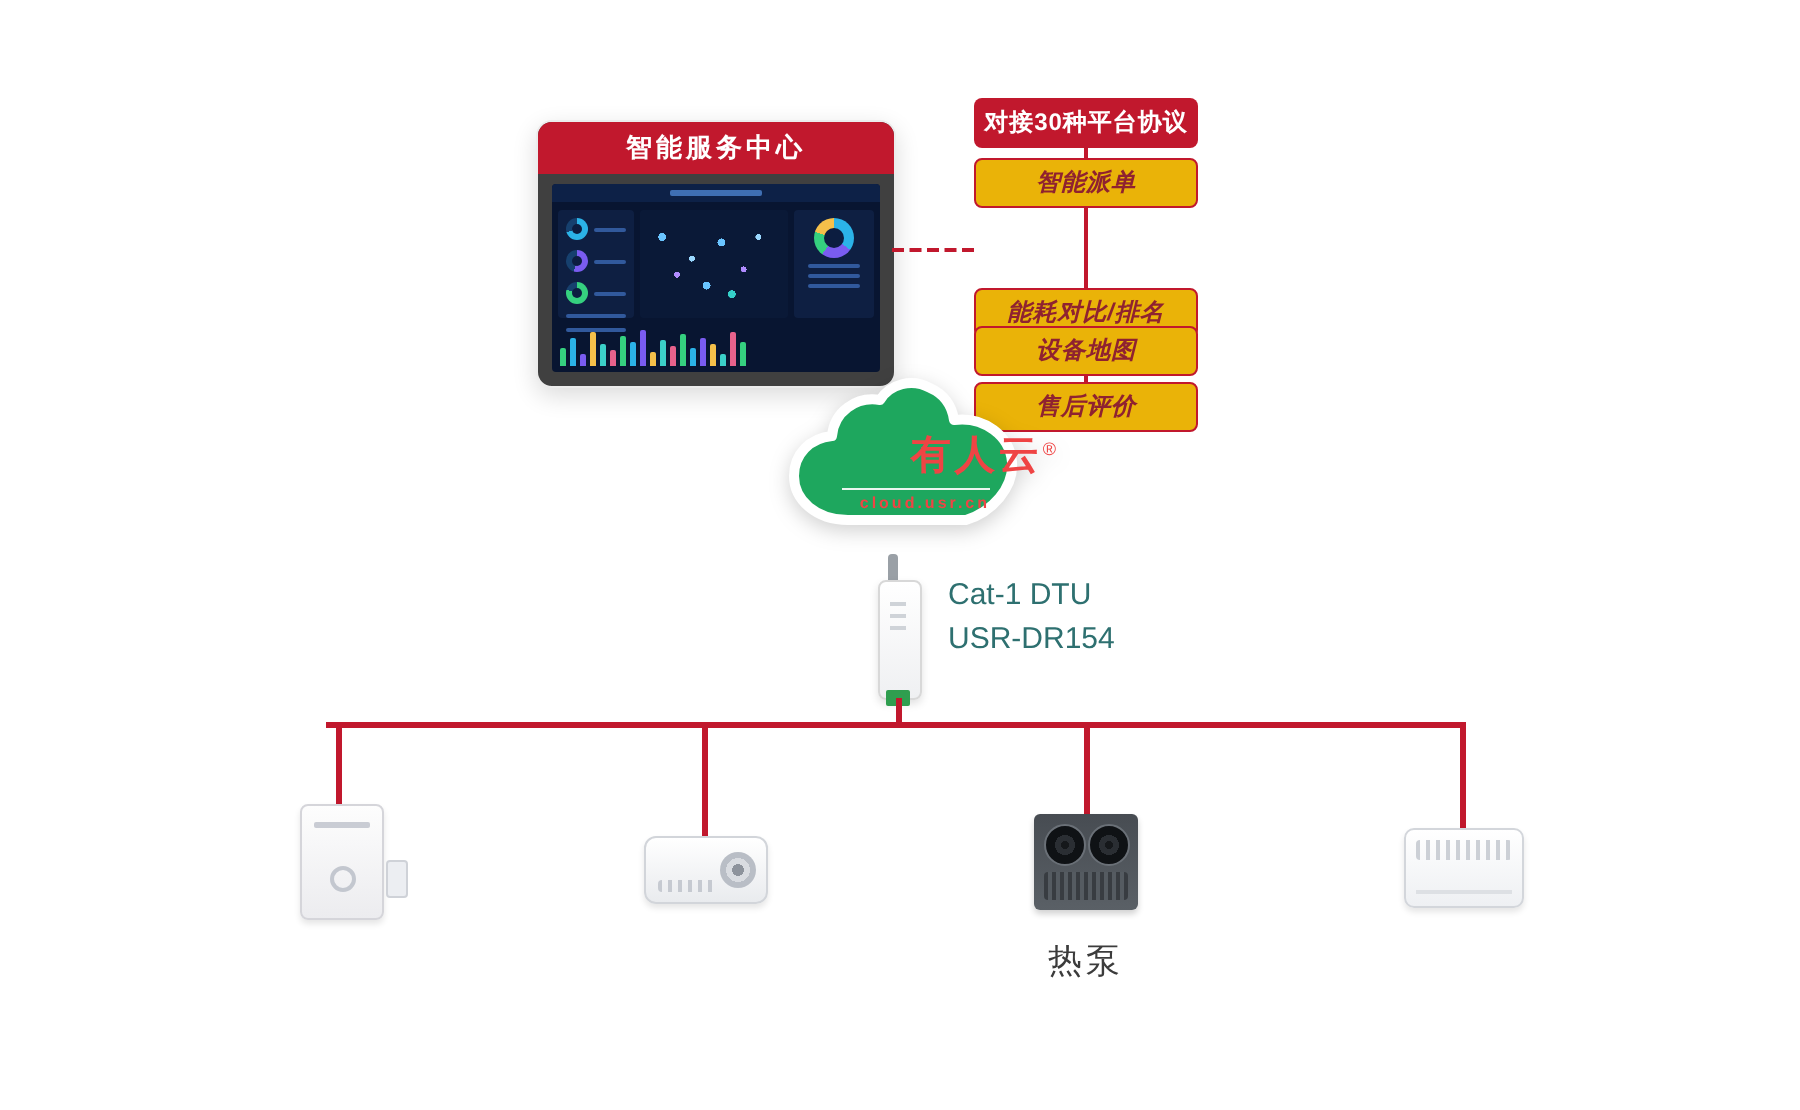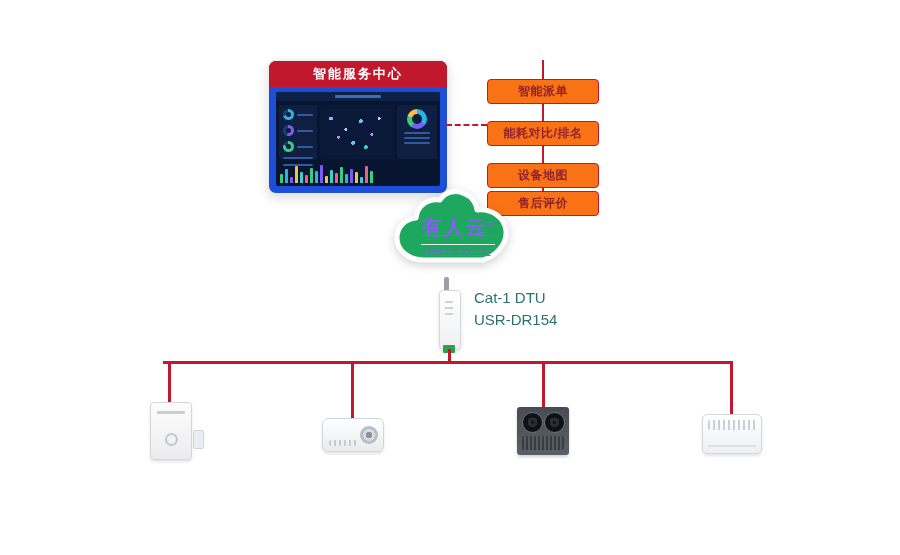--- a/index.html
+++ b/index.html
@@ -1,20 +1,20 @@
 <!DOCTYPE html>
 <html><head>
 <meta charset="utf-8">
 <style>
   html,body{margin:0;padding:0;background:#fff;}
   .stage{position:relative;width:900px;height:555px;background:#ffffff;overflow:hidden;
          font-family:"Liberation Sans", sans-serif;}
 
   
-  .monitor{position:absolute;left:268px;top:60px;width:178px;height:132px;background:#1d4ed8;
+  .monitor{position:absolute;left:268px;top:60px;width:178px;height:132px;background:#404040;
            border:1px solid #ececec;border-radius:8px;box-shadow:0 4px 12px rgba(0,0,0,.14);}
   .monitor-header{height:26px;background:#c1182d;border-radius:7px 7px 0 0;color:#fff;
                   font-size:13px;font-weight:700;display:flex;align-items:center;justify-content:center;
                   letter-spacing:2px;}
   .screen{position:absolute;left:7px;top:31px;right:7px;bottom:7px;background:#081531;border-radius:2px;overflow:hidden;}
   .scr-top{position:absolute;left:0;top:0;right:0;height:9px;background:#0d2147;}
   .scr-title{position:absolute;left:50%;top:3px;transform:translateX(-50%);width:46px;height:3px;background:#3f6fb3;border-radius:1px;}
   .scr-left{position:absolute;left:3px;top:13px;width:38px;bottom:27px;background:rgba(20,40,80,.55);
             border-radius:2px;padding:4px;display:flex;flex-direction:column;gap:5px;box-sizing:border-box;}
   .scr-row{display:flex;align-items:center;gap:3px;}
@@ -42,27 +42,27 @@
   .donut-lg::after{content:"";position:absolute;inset:5px;background:#0c1d40;border-radius:50%;}
   .legend-dash{width:26px;height:2px;background:#31599c;border-radius:1px;}
   .mini-bars{position:absolute;left:4px;right:4px;bottom:3px;height:21px;display:flex;align-items:flex-end;gap:2px;}
   .mini-bars span{width:3px;border-radius:1px 1px 0 0;flex:0 0 auto;}
 
   
   .feat-spine{position:absolute;left:542px;top:60px;width:2px;height:150px;background:#c1182d;}
   .feat{position:absolute;left:487px;width:112px;height:25px;border-radius:4px;box-sizing:border-box;
         display:flex;align-items:center;justify-content:center;font-size:12px;font-weight:600;letter-spacing:.5px;}
   .feat.filled{background:#c1182d;color:#fff;}
-  .feat.outline{background:#f97316;border:1.5px solid #c1182d;color:#8f2230;}
+  .feat.outline{background:#eab308;border:1.5px solid #c1182d;color:#8f2230;font-style:italic;}
   .dash-link{position:absolute;left:446px;top:124px;width:41px;height:0;border-top:2px dashed #c1182d;}
 
   
   .cloud{position:absolute;left:388px;top:188px;width:140px;height:84px;filter:drop-shadow(0 3px 5px rgba(0,0,0,.18));}
   .cloud svg{position:absolute;left:0;top:0;}
-  .cloud-text{position:absolute;left:0;right:0;top:26px;text-align:center;color:#8b5cf6;text-decoration:underline;}
+  .cloud-text{position:absolute;left:0;right:0;top:26px;text-align:right;color:#ef4444;}
   .cloud-name{font-size:20px;font-weight:700;letter-spacing:2px;}
   .cloud-reg{font-size:9px;vertical-align:super;}
   .cloud-url{margin:3px auto 16px;padding-top:2px;border-top:1px solid rgba(255,255,255,.9);
              width:74px;font-size:8px;letter-spacing:1.5px;font-weight:700;}
 
   
   .dtu-ant{position:absolute;left:444px;top:277px;width:5px;height:15px;background:#9aa0a6;border-radius:2px;}
   .dtu-body{position:absolute;left:439px;top:290px;width:20px;height:58px;background:linear-gradient(#ffffff,#eff0f2);
             border:1px solid #d8d8d8;border-radius:4px;box-shadow:0 2px 4px rgba(0,0,0,.12);}
   .dtu-body::after{content:"";position:absolute;left:5px;top:10px;width:8px;height:2px;background:#cfd3d8;
@@ -164,22 +164,23 @@
           <span style="height: 6px; background: rgb(59, 208, 201);"></span>
           <span style="height: 17px; background: rgb(232, 98, 140);"></span>
           <span style="height: 12px; background: rgb(53, 208, 127);"></span>
         </div>
     </div>
   </div>
 
   <div class="dash-link"></div>
 
   <div class="feat-spine"></div>
+  <div class="feat filled" style="top:49px">对接30种平台协议</div>
   <div class="feat outline" style="top:79px">智能派单</div>
-  <div class="feat outline" style="top:121px">能耗对比/排名</div>
+  <div class="feat outline" style="top:144px">能耗对比/排名</div>
   <div class="feat outline" style="top:191px">售后评价</div>
   <div class="feat outline" style="top:163px">设备地图</div>
 
   <div class="cloud">
     <svg width="140" height="84" viewBox="0 0 140 84">
       <path d="M36,72 C20,72 9,62 9,50 C9,39 17,31 28,30 C29,18 40,10 52,12 C57,4 68,1 77,6 C84,9 88,15 89,22 C104,20 117,30 118,43 C119,56 108,68 95,72 Z" fill="#1ea75e" stroke="#ffffff" stroke-width="5" stroke-linejoin="round"></path>
     </svg>
     <div class="cloud-text">
       <div><span class="cloud-name">有人云</span><span class="cloud-reg">®</span></div>
       <div class="cloud-url">cloud.usr.cn</div>
@@ -203,14 +204,15 @@
 
   <div class="boiler"></div>
   <div class="remote"></div>
   <div class="heater"></div>
   <div class="pump">
     <span class="fan f1"></span>
     <span class="fan f2"></span>
   </div>
   <div class="fancoil"></div>
 
+  <div class="dev-label" style="left:493px">热泵</div>
 
 </div>
 
 </body></html>

